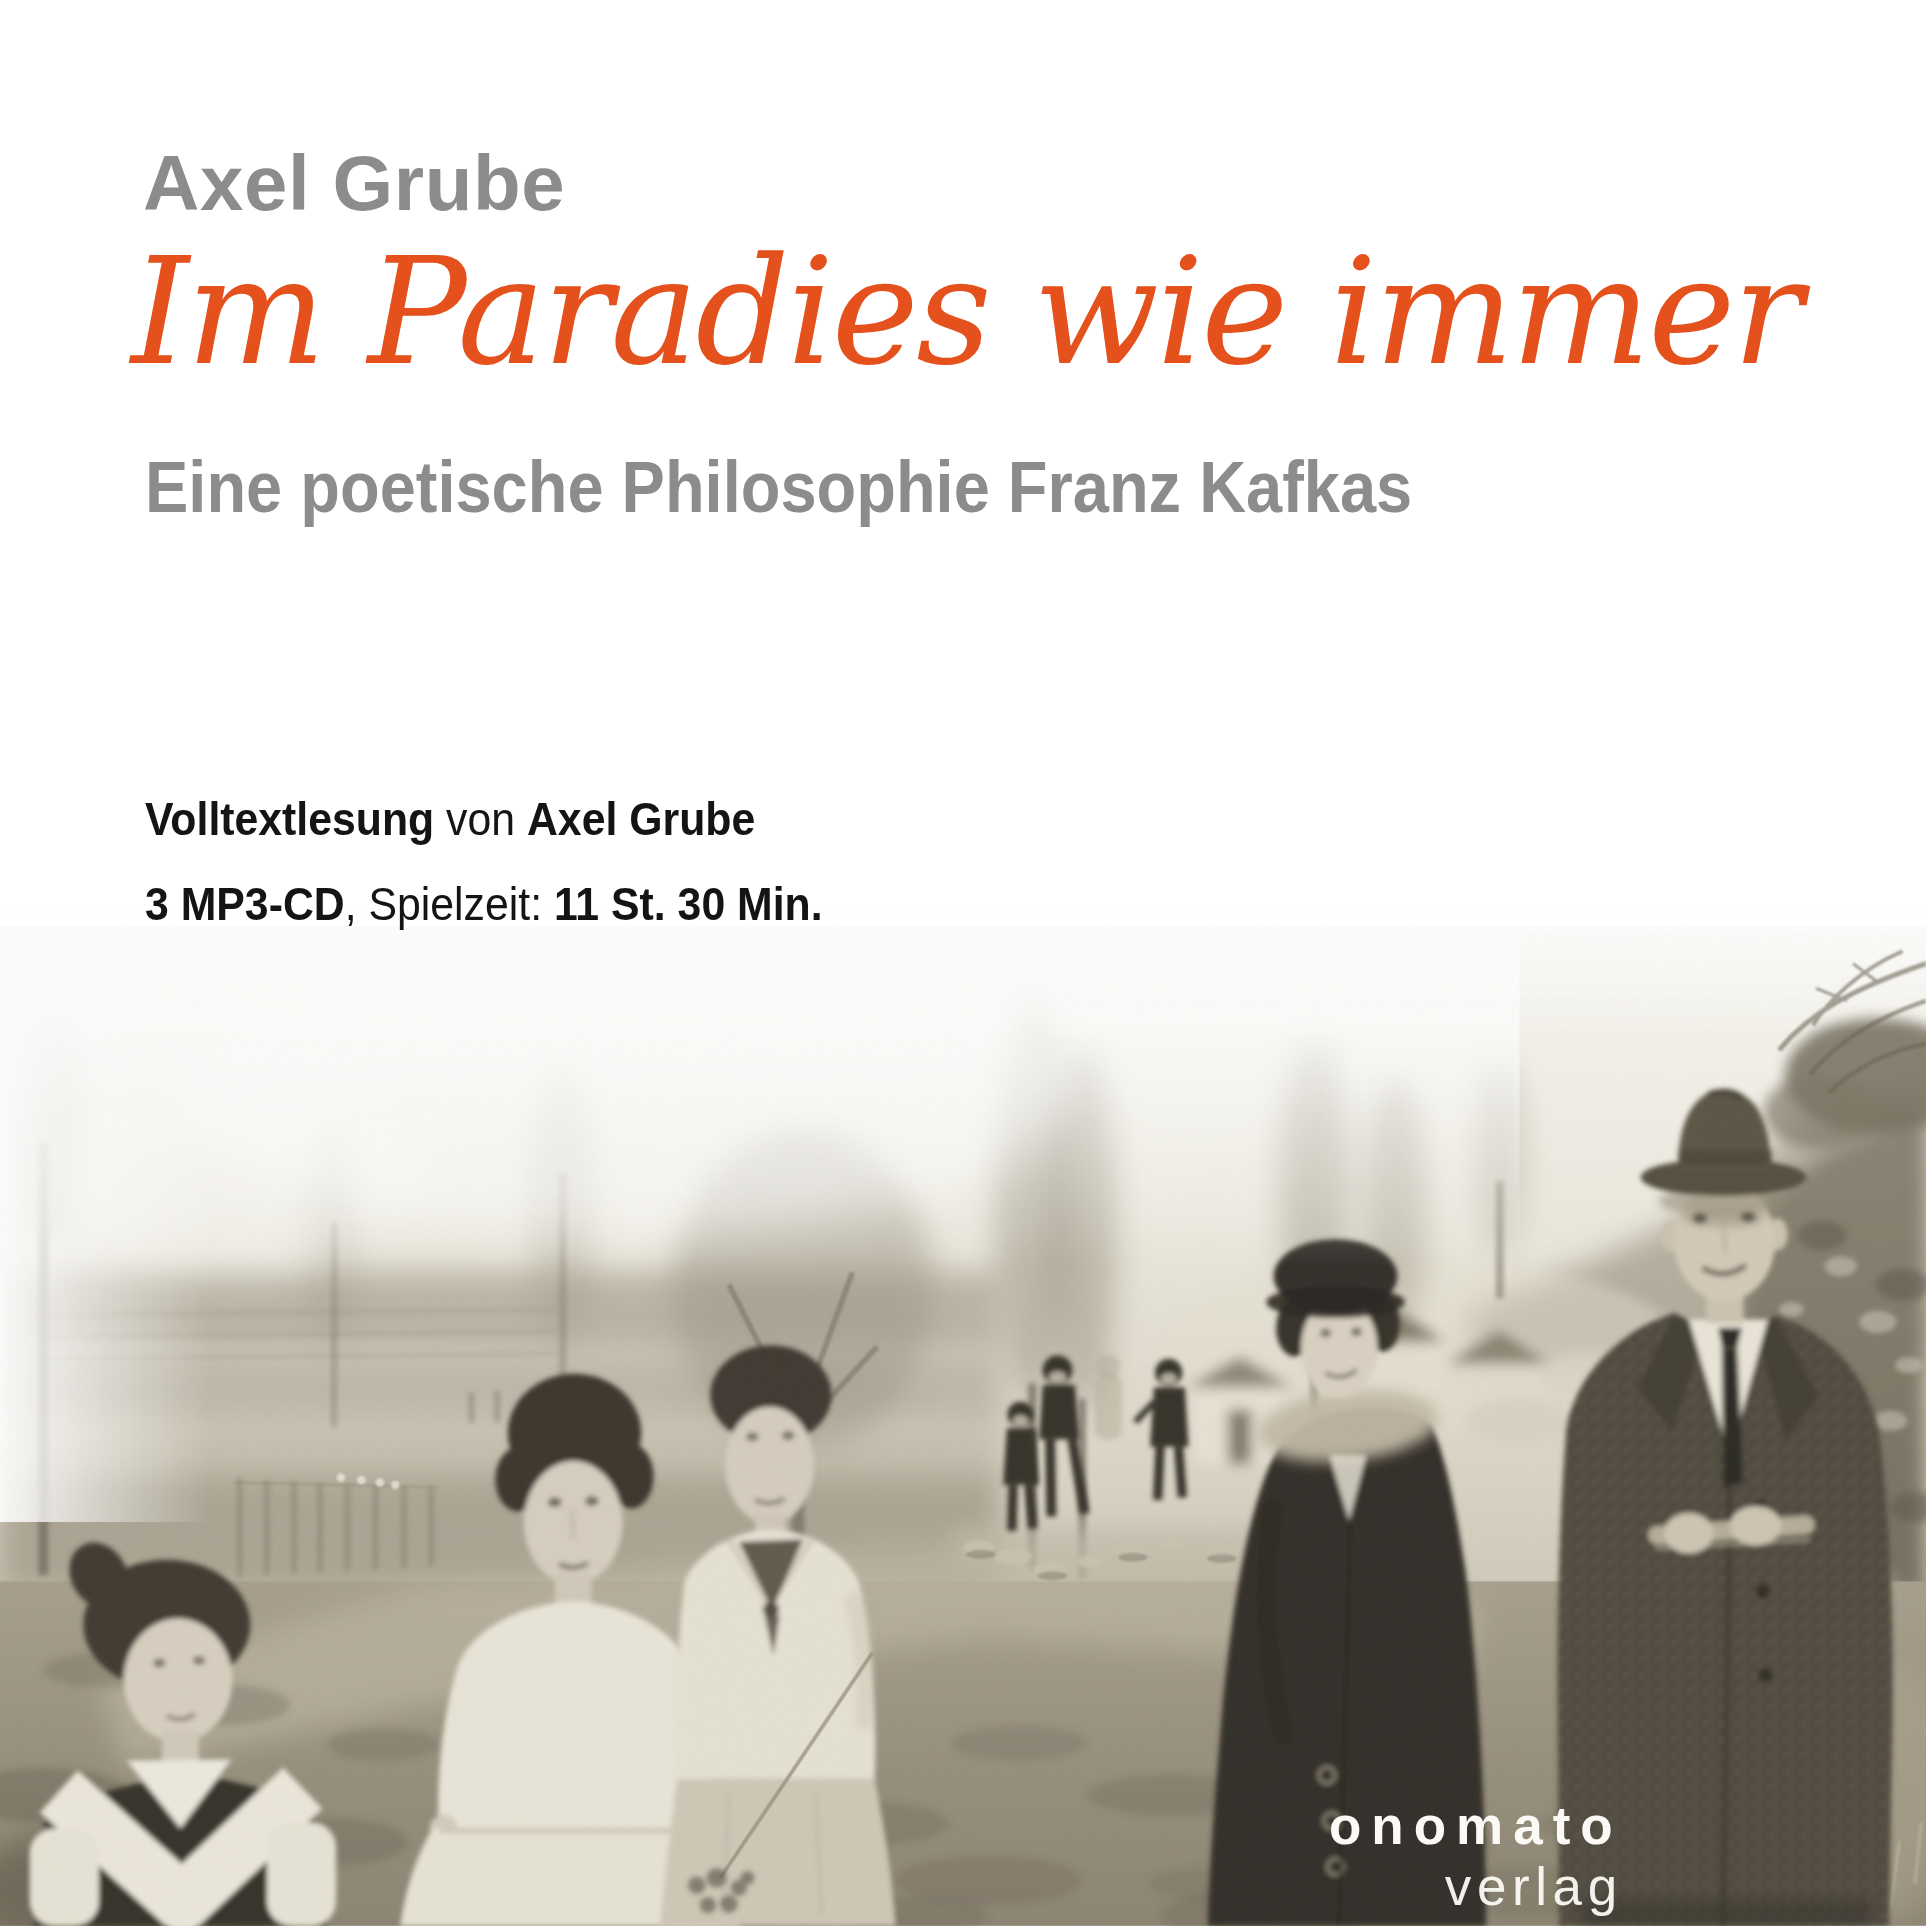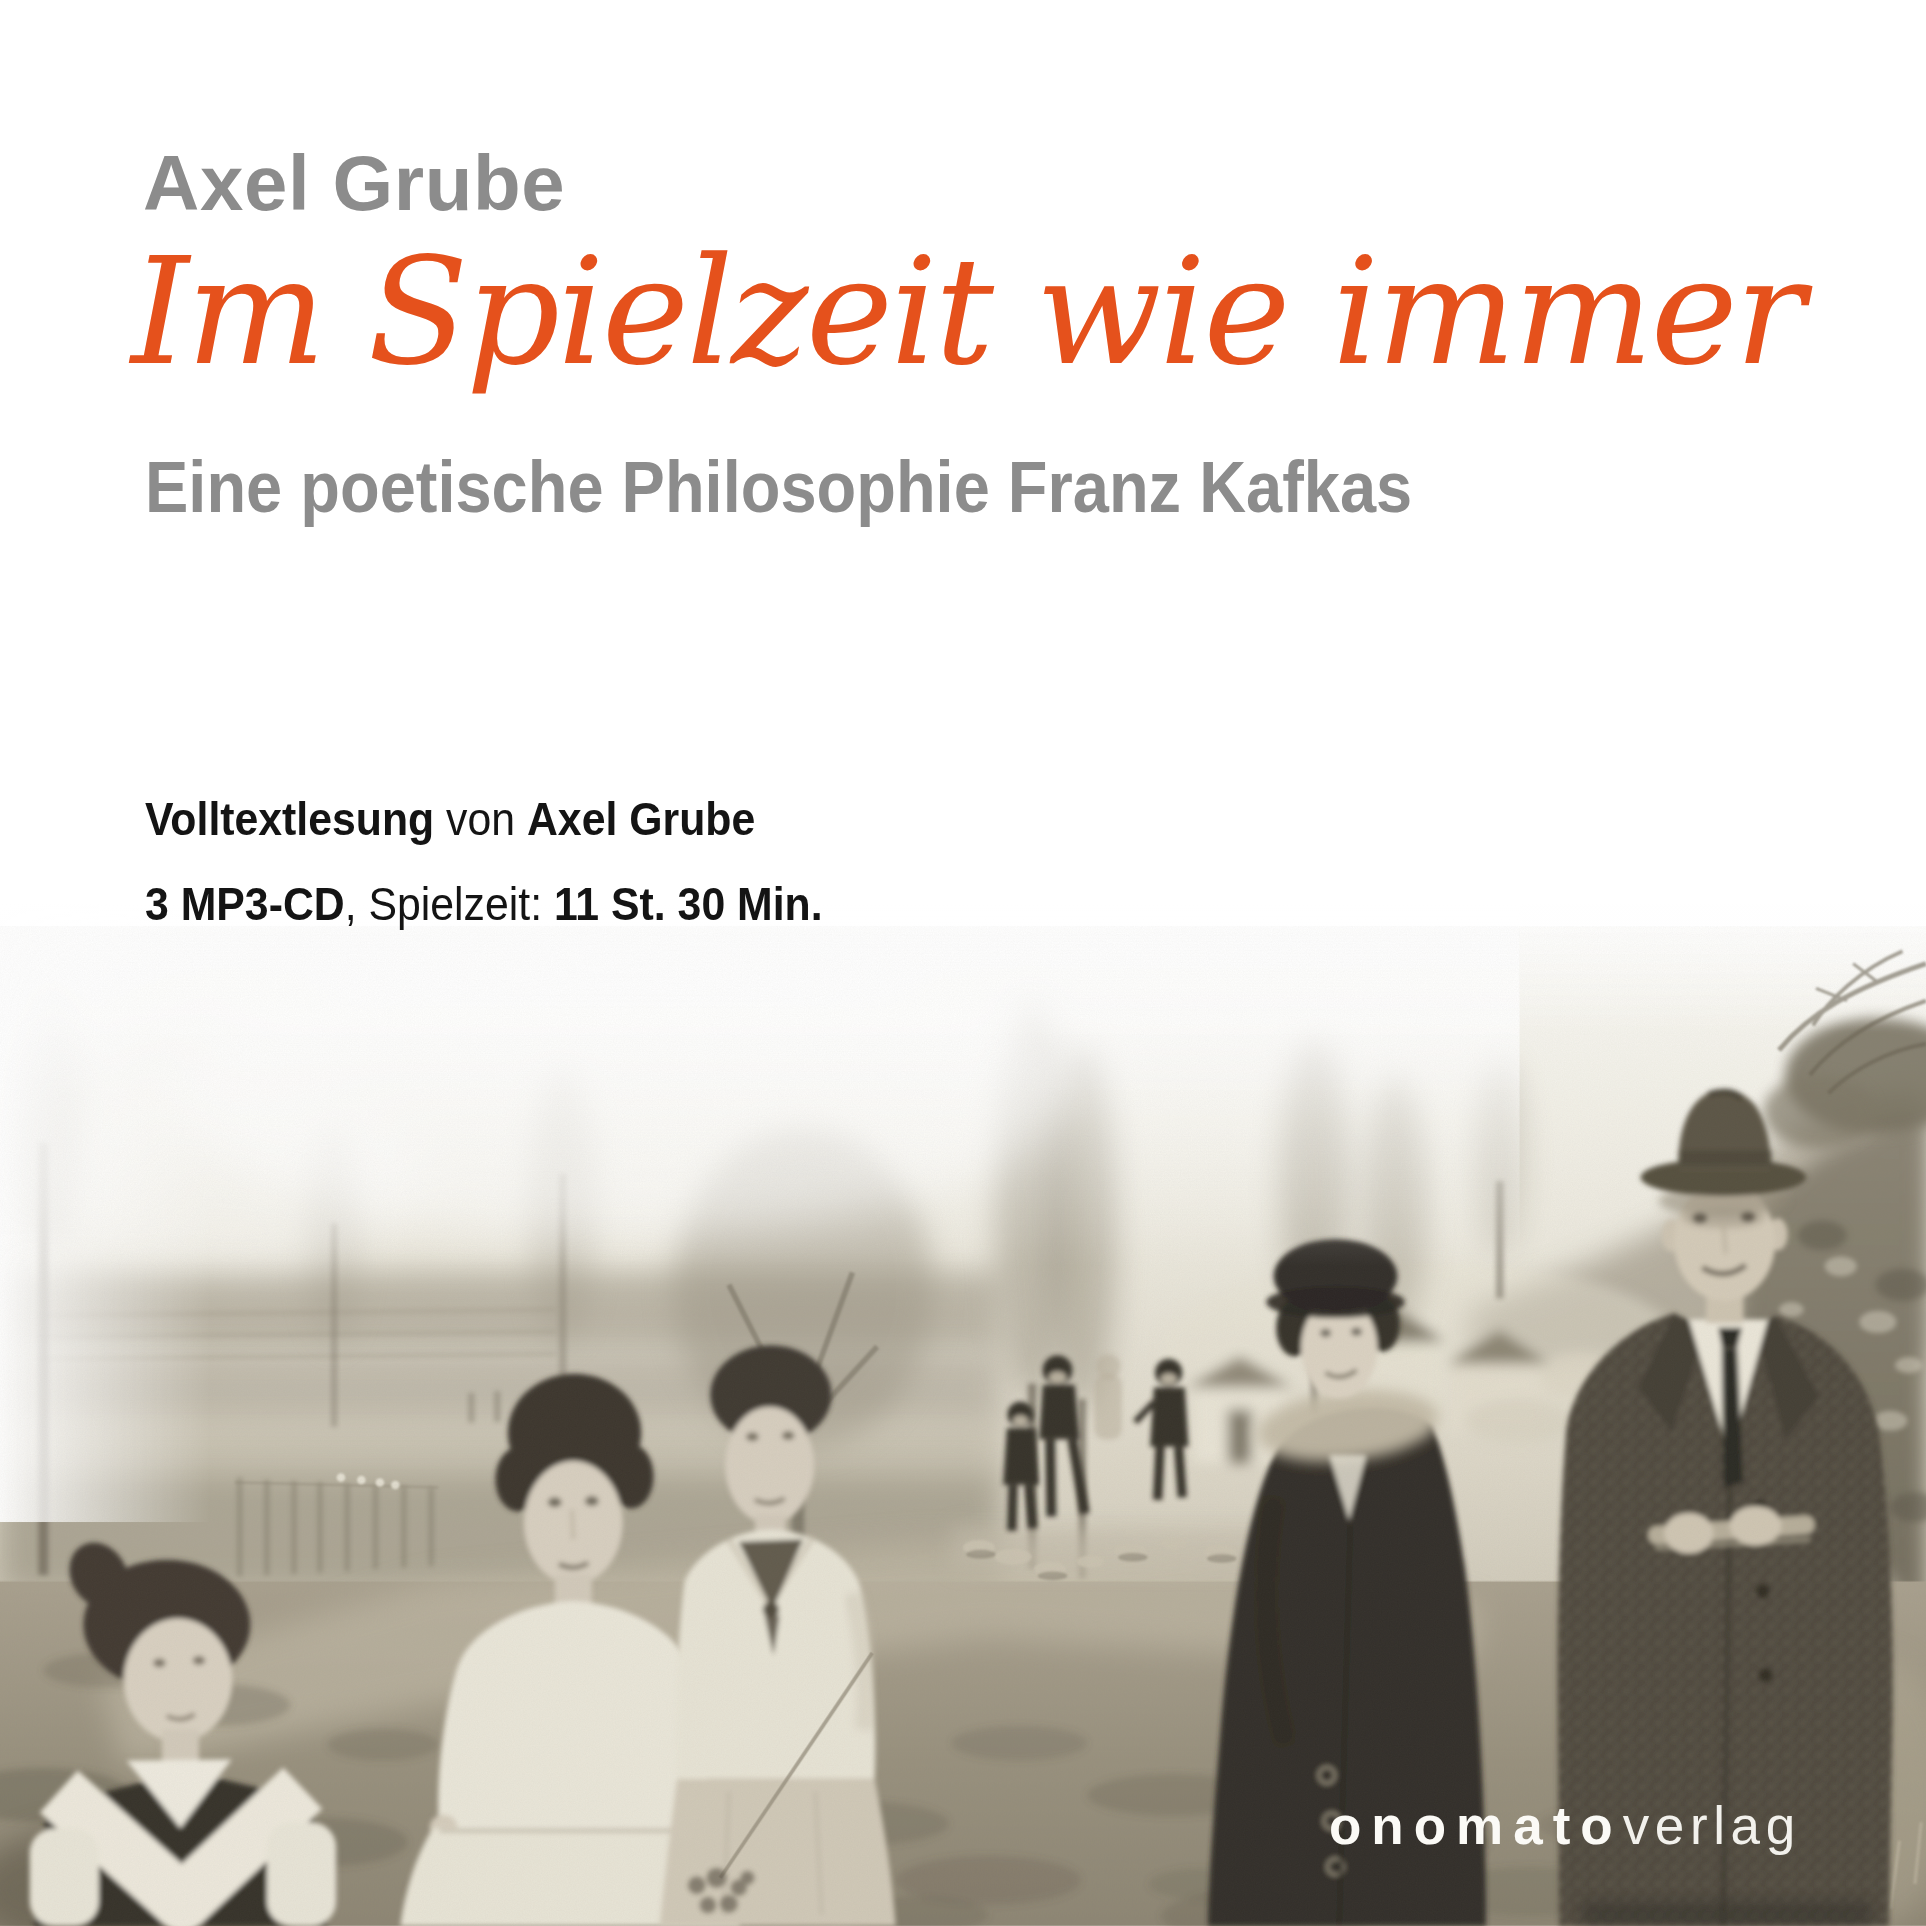--- a/index.html
+++ b/index.html
@@ -8,21 +8,21 @@
   .txt{position:absolute;z-index:2;white-space:nowrap;}
   .author{left:143px;top:138px;font-size:78px;font-weight:bold;color:#8c8c8c;letter-spacing:0.6px;}
   .title{left:131px;top:227px;font-family:"DejaVu Serif",serif;font-style:italic;font-size:147px;color:#e5511c;letter-spacing:-2.5px;}
   .subtitle{left:145px;top:445px;font-size:73px;font-weight:bold;color:#8c8c8c;transform:scaleX(.89);transform-origin:left top;}
   .specline{left:145px;font-size:46px;color:#141414;transform:scaleX(.93);transform-origin:left top;}
   .specline .seg{white-space:pre;}
   .line1{top:792px;}
   .line2{top:877px;}
   .b{font-weight:bold;}
   .r{font-weight:normal;}
-  .publisher{left:1329px;top:1795px;z-index:3;display:flex;align-items:flex-end;}
+  .publisher{left:1329px;top:1795px;z-index:3;display:flex;align-items:flex-end;flex-direction:column;}
   .pub-bold{font-size:53px;font-weight:bold;color:#fbfaf6;letter-spacing:10px;}
   .pub-light{font-size:53px;font-weight:400;color:rgba(252,251,247,.95);letter-spacing:5.6px;}
 </style>
 </head>
 <body>
 
 <div class="canvas">
 
   <svg class="photo-svg" viewBox="0 0 3118 3118" preserveAspectRatio="none" aria-hidden="true">
     <defs>
@@ -408,21 +408,21 @@
       <path d="M 3118 1690 C 3060 1700, 3000 1730, 2960 1770" stroke-width="7"></path>
       <path d="M 2990 1620 L 2940 1600" stroke-width="5"></path>
       <path d="M 3040 1590 L 3000 1560" stroke-width="5"></path>
     </g>
 
     <rect x="0" y="1500" width="3118" height="1618" filter="url(#grainF)" opacity=".12"></rect>
   </svg>
 
   <div class="txt author">Axel Grube</div>
 
-  <div class="txt title">Im Spielzeit wie immer</div>
+  <div class="txt title">Im Paradies wie immer</div>
 
   <div class="txt subtitle">Eine poetische Philosophie Franz Kafkas</div>
 
   <div class="txt specline line1">
     <span class="seg b">Volltextlesung</span><span class="seg r"> von </span><span class="seg b">Axel Grube</span>
   </div>
 
   <div class="txt specline line2">
     <span class="seg b">3 MP3-CD</span><span class="seg r">, Spielzeit: </span><span class="seg b">11 St. 30 Min.</span>
   </div>

